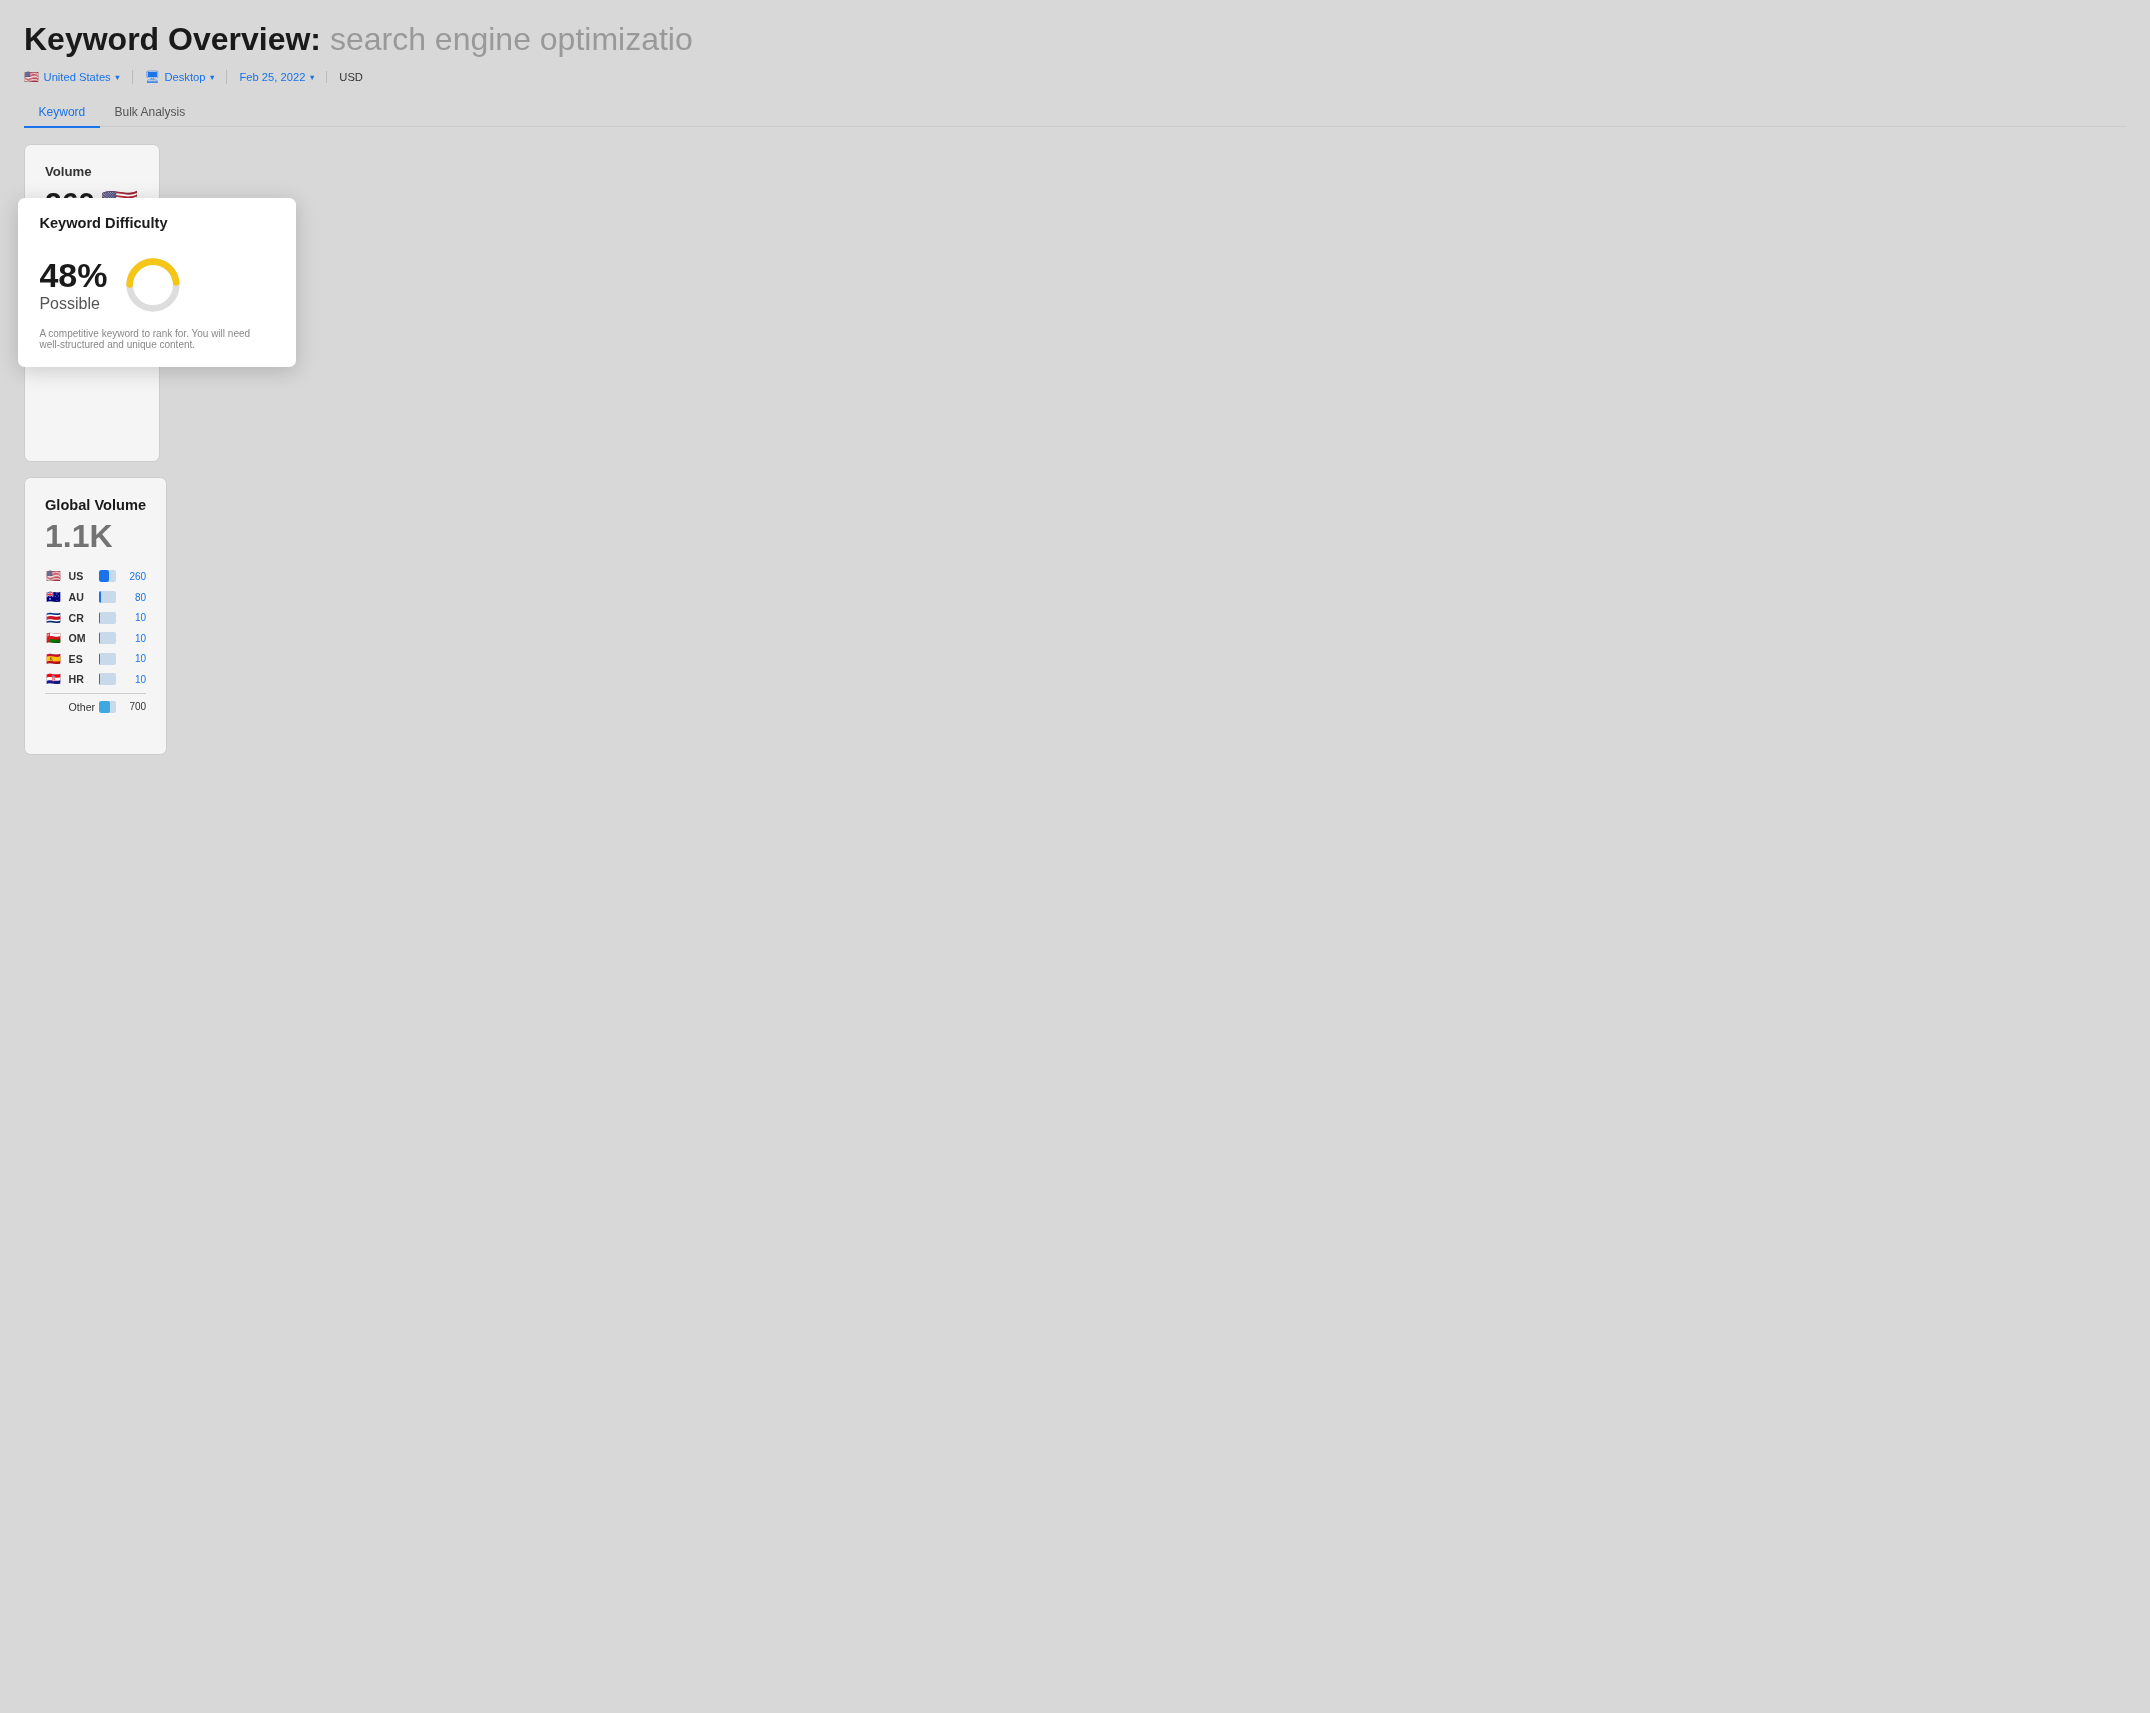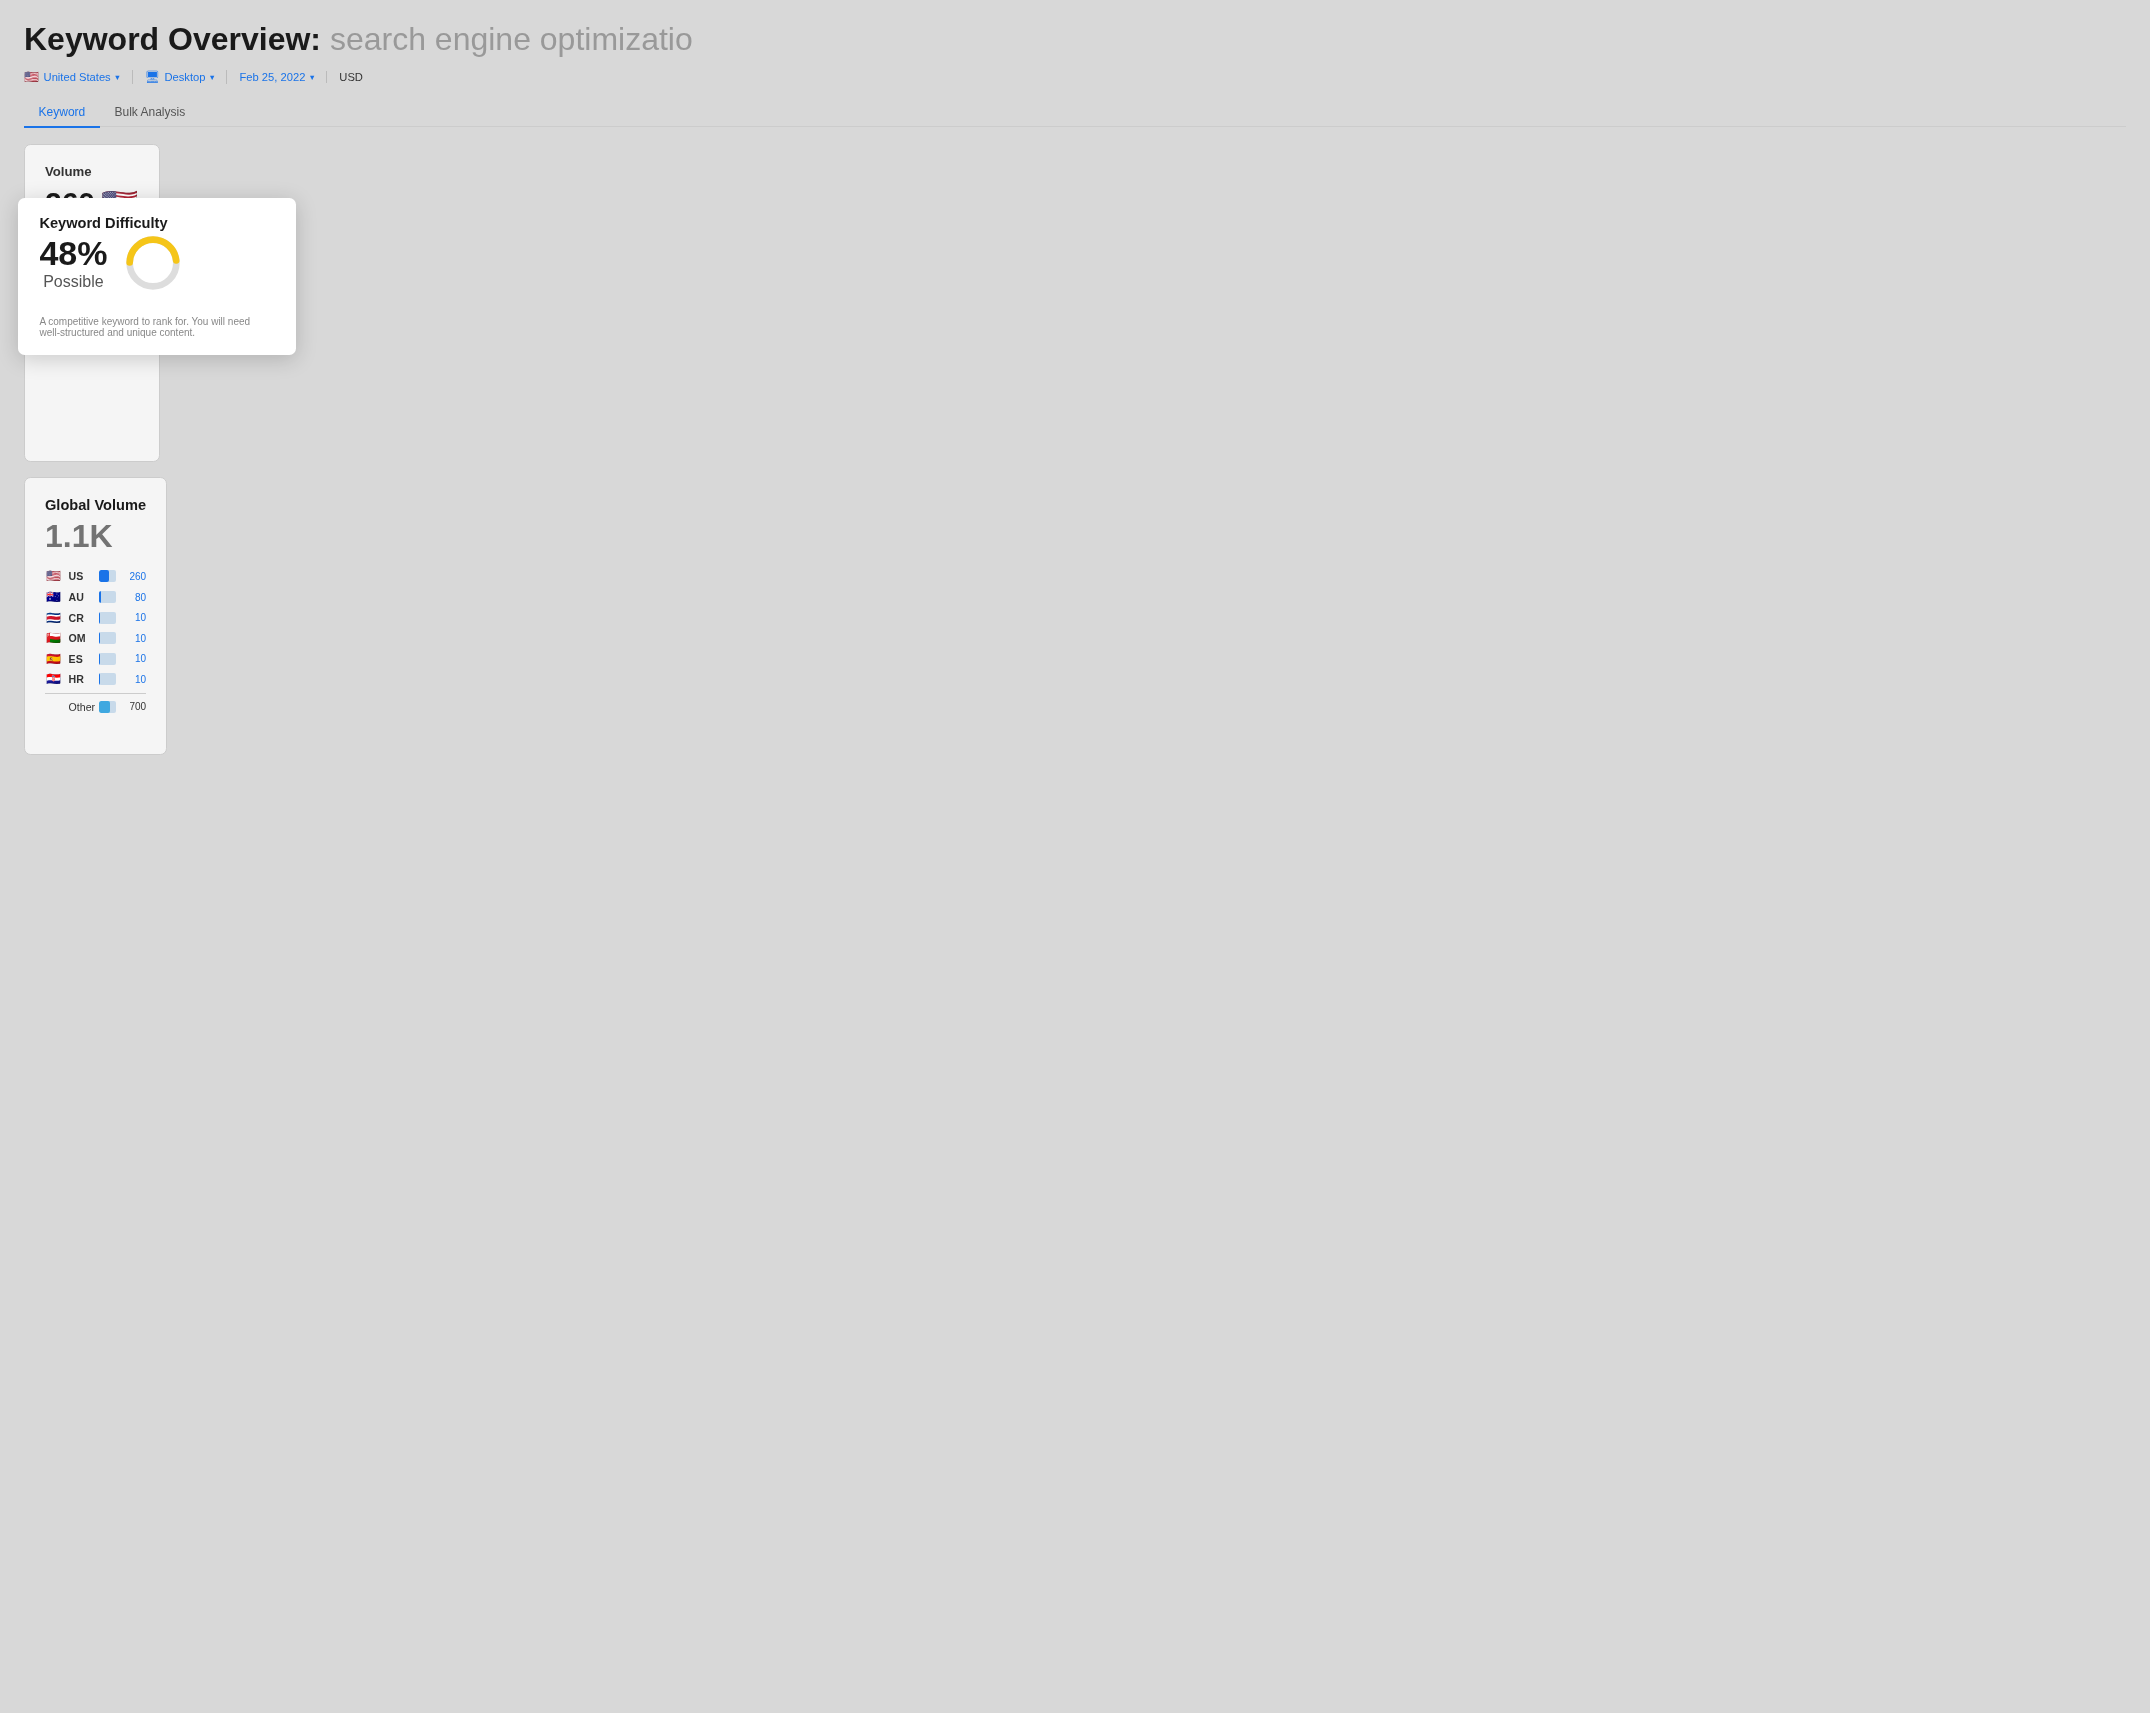--- a/index.html
+++ b/index.html
@@ -117,28 +117,27 @@
       border-radius: 6.6px;
       box-shadow: 0 4px 21px rgba(0,0,0,0.18);
       padding: 17px 21px;
       z-index: 10;
       width: 278px;
     }
     .kd-popup-title {
       font-size: 14.6px;
       font-weight: 700;
       color: #1a1a1a;
-      margin-bottom: 2px;
+      margin-bottom: 24px;
     }
     .kd-popup-body {
       display: flex;
       align-items: center;
       gap: 16px;
-      margin-bottom: 23px;
-      text-align: center;
+      margin-bottom: 13px;
     }
     .kd-percent {
       font-size: 34px;
       font-weight: 800;
       color: #1a1a1a;
       line-height: 1;
     }
     .kd-possible {
       font-size: 16px;
       color: #555;

